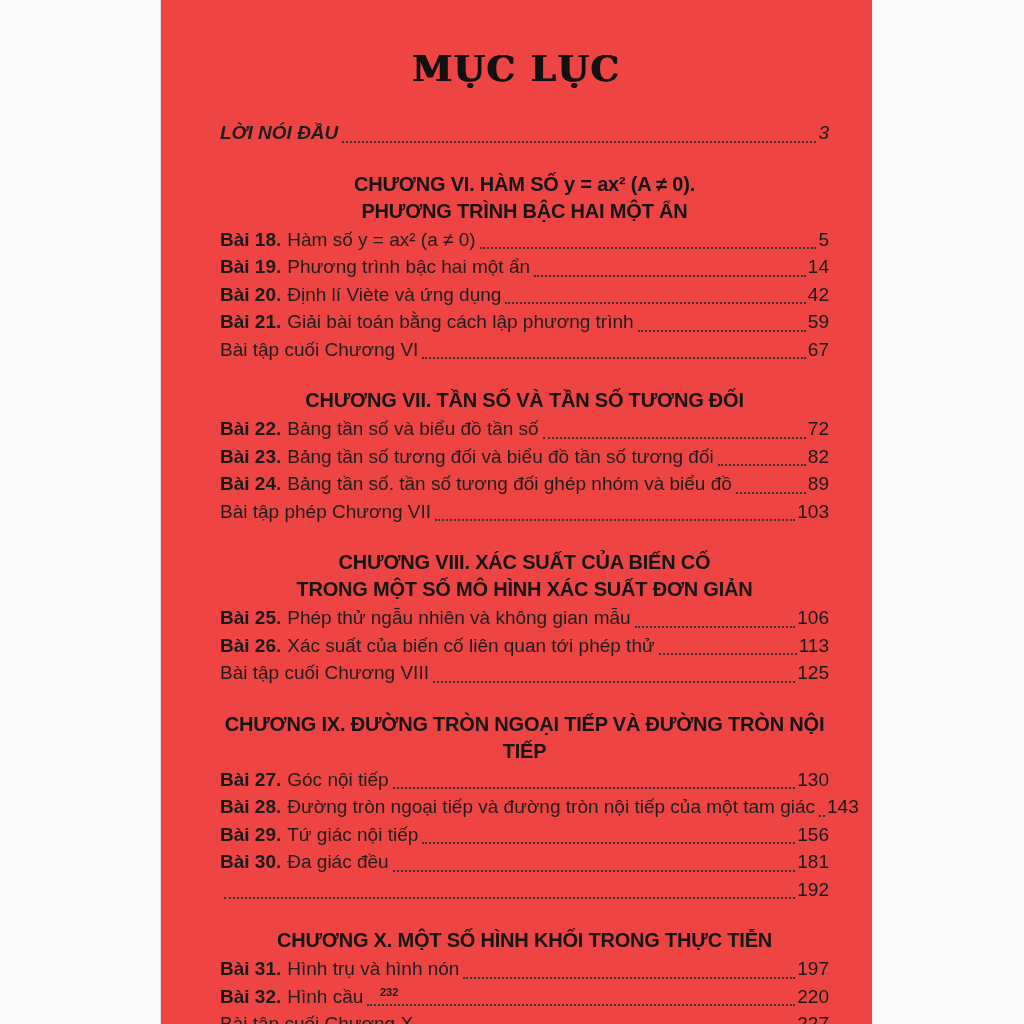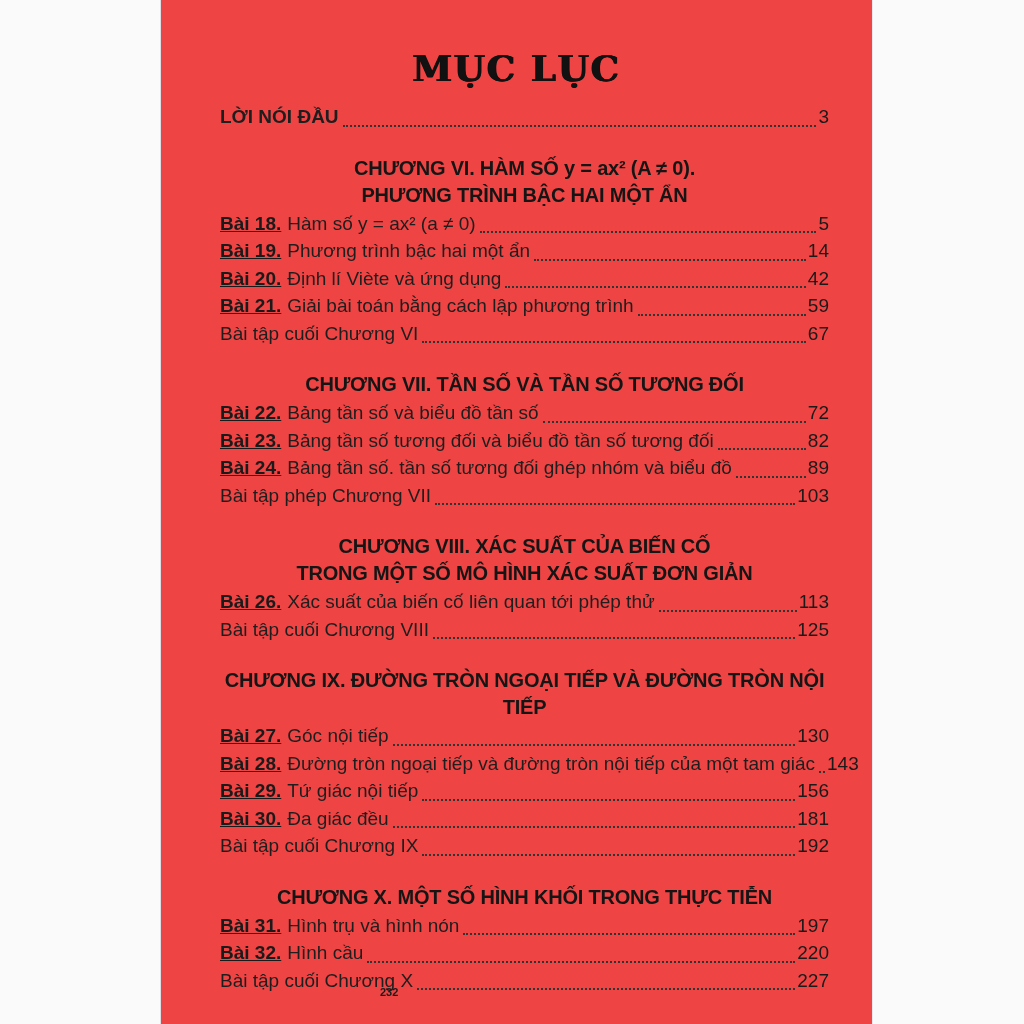--- a/index.html
+++ b/index.html
@@ -37,33 +37,32 @@
     margin: 46px 0 0 0;
     text-align: center;
     font-family: "DejaVu Serif", serif;
     font-weight: bold;
     font-size: 36px;
     line-height: 44px;
     letter-spacing: 1.5px;
     color: #111;
     text-shadow: 0.6px 0 0 currentColor, -0.6px 0 0 currentColor;
   }
-  .preface-row { margin-top: 16px; }
+  .preface-row { margin-top: 32px; font-style: italic; }
   .toc-row {
     display: flex;
     align-items: baseline;
     height: 27.5px;
     font-size: 19px;
     white-space: nowrap;
   }
   .toc-label {
     font-weight: bold;
     margin-right: 6px;
     flex: 0 0 auto;
-    text-decoration: underline;
   }
   .toc-label:empty { margin-right: 0; }
   .bold-text { font-weight: bold; }
   .toc-text { flex: 0 0 auto; color: #1e1e1e; }
   .dots {
     flex: 1 1 auto;
     min-width: 6px;
     align-self: flex-end;
     margin: 0 2px 7px 4px;
     border-bottom: 2px dotted #333;
@@ -166,20 +165,26 @@
         <span class="toc-text">Bài tập phép Chương VII</span>
         <span class="dots"></span>
         <span class="toc-page">103</span>
       </div>
 
       <div class="section-heading">
         <div>CHƯƠNG VIII. XÁC SUẤT CỦA BIẾN CỐ</div>
         <div>TRONG MỘT SỐ MÔ HÌNH XÁC SUẤT ĐƠN GIẢN</div>
       </div>
       <div class="toc-row">
+        <span class="toc-label">Bài 25.</span>
+        <span class="toc-text">Phép thử ngẫu nhiên và không gian mẫu</span>
+        <span class="dots"></span>
+        <span class="toc-page">106</span>
+      </div>
+      <div class="toc-row">
         <span class="toc-label">Bài 26.</span>
         <span class="toc-text">Xác suất của biến cố liên quan tới phép thử</span>
         <span class="dots"></span>
         <span class="toc-page">113</span>
       </div>
       <div class="toc-row">
         <span class="toc-label"></span>
         <span class="toc-text">Bài tập cuối Chương VIII</span>
         <span class="dots"></span>
         <span class="toc-page">125</span>
@@ -207,21 +212,20 @@
         <span class="toc-page">156</span>
       </div>
       <div class="toc-row">
         <span class="toc-label">Bài 30.</span>
         <span class="toc-text">Đa giác đều</span>
         <span class="dots"></span>
         <span class="toc-page">181</span>
       </div>
       <div class="toc-row">
         <span class="toc-label"></span>
-        <span class="toc-text">Bài tập cuối Chương IX</span>
         <span class="dots"></span>
         <span class="toc-page">192</span>
       </div>
 
       <div class="section-heading">
         <div>CHƯƠNG X. MỘT SỐ HÌNH KHỐI TRONG THỰC TIỄN</div>
       </div>
       <div class="toc-row">
         <span class="toc-label">Bài 31.</span>
         <span class="toc-text">Hình trụ và hình nón</span>

